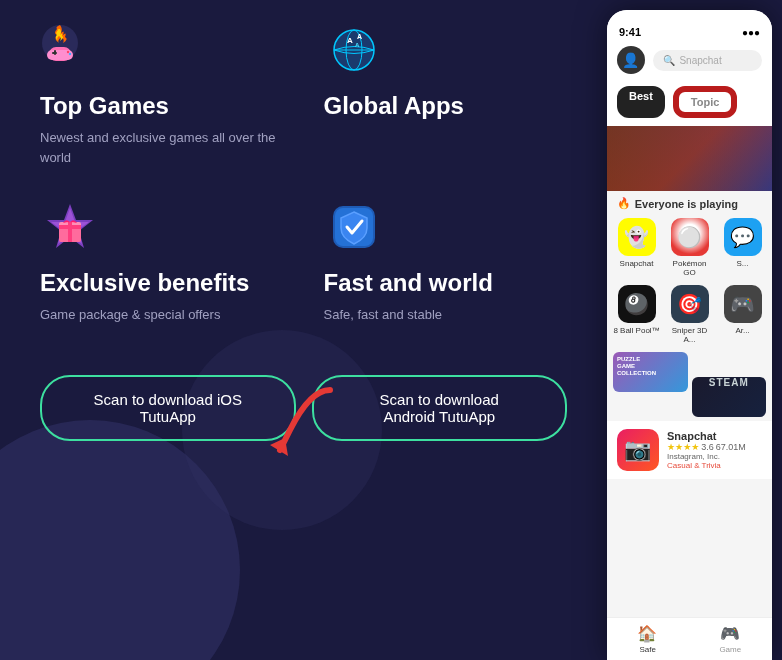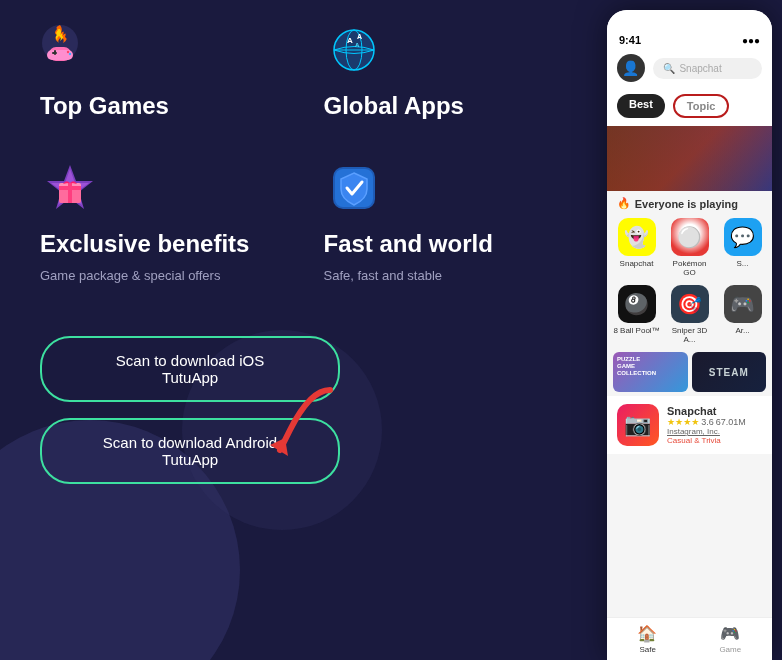--- a/index.html
+++ b/index.html
@@ -76,23 +76,23 @@
     .feature-desc {
       color: #a0a0c0;
       font-size: 13px;
       line-height: 1.5;
     }
 
     .buttons-section {
       position: relative;
       z-index: 2;
       display: flex;
-      flex-direction: column;
+      flex-direction: row;
       gap: 16px;
-      align-items: flex-start;
+      align-items: flex-end;
       padding-top: 10px;
     }
 
     .btn-scan {
       background: transparent;
       border: 2px solid #3de0a0;
       color: #ffffff;
       padding: 14px 50px;
       border-radius: 30px;
       font-size: 15px;
@@ -119,21 +119,21 @@
       background: #f5f5f5;
       border-radius: 20px 20px 0 0;
       margin: 10px 10px 0 0;
       overflow: hidden;
       position: relative;
       box-shadow: 0 0 30px rgba(0,0,0,0.5);
     }
 
     .phone-status-bar {
       background: #ffffff;
-      padding: 24px 12px 4px;
+      padding: 16px 12px 4px;
       display: flex;
       justify-content: space-between;
       align-items: center;
       font-size: 11px;
       font-weight: 600;
       color: #000;
     }
 
     .phone-search-bar {
       background: #ffffff;
@@ -183,21 +183,21 @@
     }
 
     .phone-tab.active {
       background: #222;
       color: #fff;
     }
 
     .phone-tab.inactive {
       background: transparent;
       color: #888;
-      border: 2px solid #b91c1c;
+      border: 6px solid #b91c1c;
     }
 
     .phone-banner {
       width: 100%;
       height: 65px;
       background: linear-gradient(135deg, #8b3a3a, #c0392b, #3a3a8b);
       overflow: hidden;
       position: relative;
     }
 
@@ -271,25 +271,26 @@
       overflow: hidden;
     }
 
     .phone-large-banner.puzzle {
       background: linear-gradient(135deg, #9b59b6, #3498db);
     }
 
     .phone-large-banner.steam {
       background: linear-gradient(135deg, #1a1a2e, #16213e);
       display: flex;
-      align-items: center;
+      align-items: flex-start;
       justify-content: center;
       color: #c8d3d5;
       font-size: 14px;
       font-weight: 900;
+      margin-top: 25px;
     }
 
     .phone-featured-app {
       background: #ffffff;
       padding: 8px 10px;
       display: flex;
       align-items: center;
       gap: 8px;
     }
 
@@ -377,20 +378,21 @@
           <rect x="13" y="29" width="2" height="5" rx="1" fill="#333"></rect>
 
           <circle cx="27" cy="31" r="1.2" fill="#ff4466"></circle>
           <circle cx="29" cy="33" r="1.2" fill="#44aaff"></circle>
 
           <path d="M19 4 Q22 8 20 12 Q24 8 22 14 Q26 10 24 16 Q28 18 22 22 Q24 18 20 16 Q16 20 18 22 Q12 18 16 14 Q12 12 16 8 Q14 6 19 4Z" fill="#ff6600"></path>
           <path d="M19 8 Q21 11 19 14 Q22 11 21 15 Q24 16 19 20 Q21 17 18 15 Q15 17 17 20 Q13 16 16 14 Q14 12 17 9 Q15 8 19 8Z" fill="#ffcc00"></path>
         </svg>
       </div>
       <div class="feature-title">Top Games</div>
+      <div class="feature-desc">Newest and exclusive games all over the world</div>
     </div>
 
     <div class="feature-item">
       <div class="feature-icon">
         <svg width="58" height="58" viewBox="0 0 58 58">
           <circle cx="29" cy="29" r="20" fill="#1a3a6e" stroke="#00c8ff" stroke-width="1.5"></circle>
 
           <path d="M9 29 Q29 22 49 29" stroke="#00c8ff" stroke-width="1" fill="none"></path>
           <path d="M9 29 Q29 36 49 29" stroke="#00c8ff" stroke-width="1" fill="none"></path>
 
@@ -535,21 +537,21 @@
 
   <div class="phone-featured-app">
     <div class="phone-app-icon-large">📷</div>
     <div class="phone-app-info">
       <div class="phone-app-info-name">Snapchat</div>
       <div class="phone-app-info-rating">
         <span class="stars">★★★★</span>
         <span>3.6</span>
         <span>67.01M</span>
       </div>
-      <div style="font-size:8px; color:#666;text-decoration:underline;">Instagram, Inc.</div>
+      <div style="font-size:8px; color:#666;">Instagram, Inc.</div>
       <div class="phone-app-info-cat">Casual &amp; Trivia</div>
     </div>
   </div>
 
   <div class="phone-bottom-nav">
     <div class="phone-nav-item active">
       <span class="phone-nav-icon">🏠</span>
       <span>Safe</span>
     </div>
     <div class="phone-nav-item">

